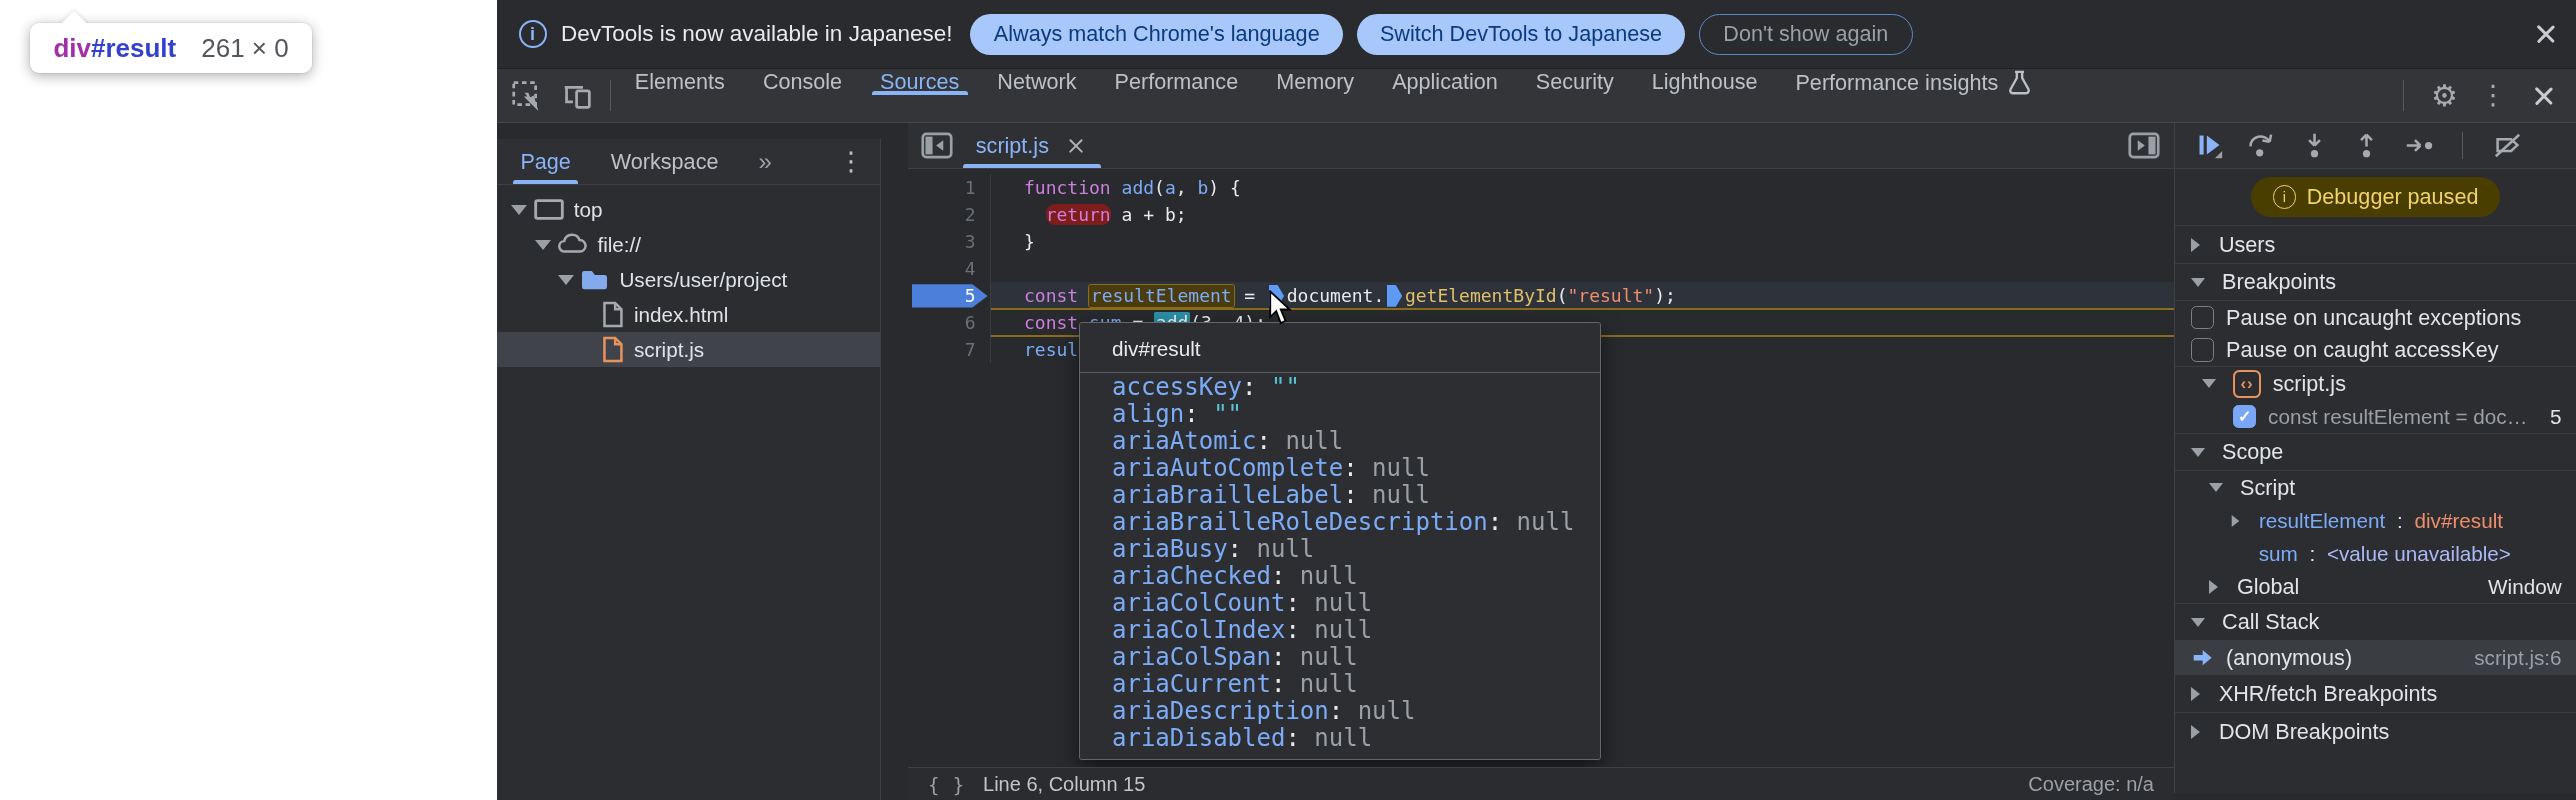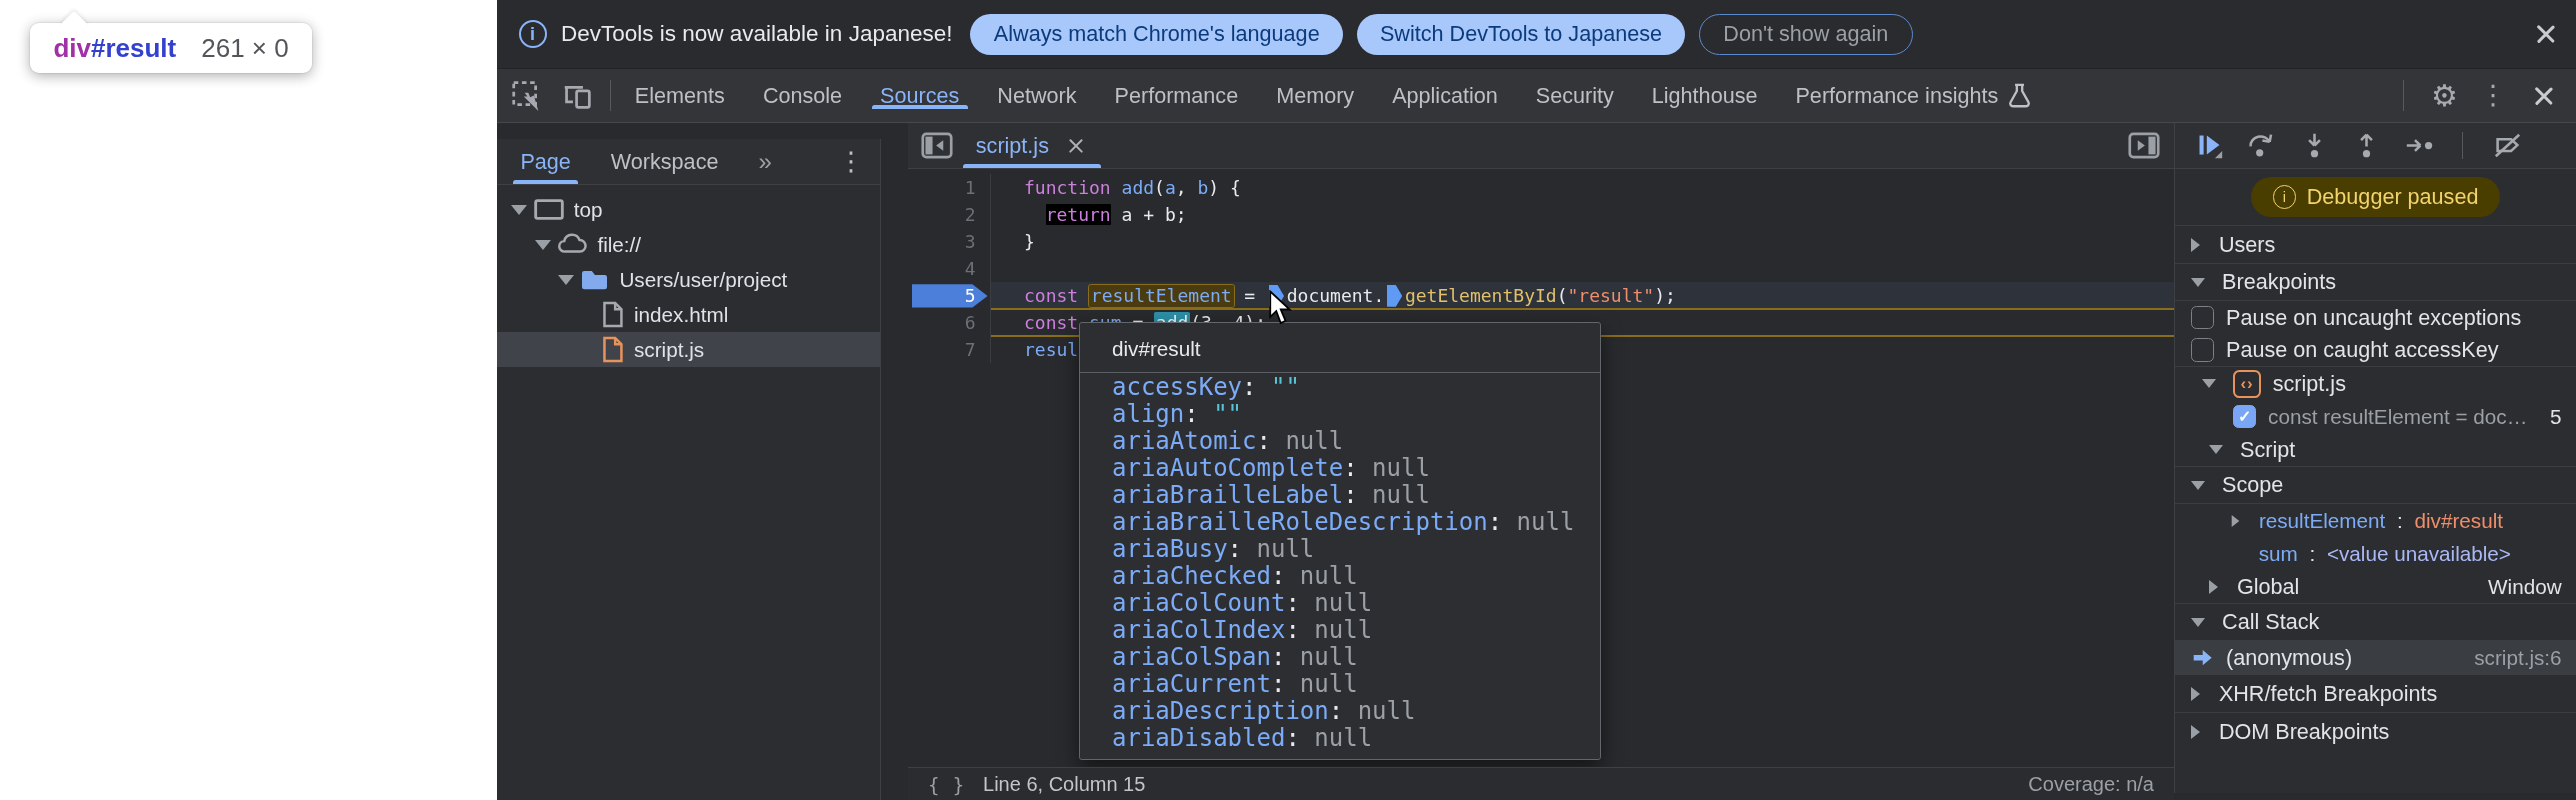--- a/index.html
+++ b/index.html
@@ -40,21 +40,21 @@
   .xicon::before,.xicon::after{content:"";position:absolute;left:50%;top:50%;width:23.4px;height:2.7px;
       background:#c8cbd0;border-radius:1.8px}
   .xicon::before{transform:translate(-50%,-50%) rotate(45deg)}
   .xicon::after{transform:translate(-50%,-50%) rotate(-45deg)}
   .notif-close{position:absolute;right:14.4px;top:50%;transform:translateY(-50%)}
 
   .main-toolbar{position:absolute;top:69px;left:0;right:0;height:54px;background:var(--toolbar);
       border-bottom:0.9px solid #46484d;display:flex;align-items:stretch}
   .mtb-icons{display:flex;align-items:center;gap:20px;padding:0 10.8px 0 14.4px}
   .vdiv{width:0.9px;height:31px;background:#56595e;margin:auto 5.4px}
-  .tabs-row{display:flex;align-items:center}
+  .tabs-row{display:flex;align-items:flex-start}
   .tab{display:flex;align-items:center;gap:9px;padding:0 19px;font-size:21.6px;color:var(--mid);
       position:relative;white-space:nowrap;cursor:default}
   .tab.sel{color:var(--accent)}
   .tab.sel::after{content:"";position:absolute;left:10.8px;right:10.8px;bottom:0;height:3.6px;background:var(--accent);
       border-radius:2.7px 2.7px 0 0}
   .mtb-right{margin-left:auto;display:flex;align-items:center;gap:21.6px;padding-right:16px}
   .gear{font-size:30px;color:#a6aab0;line-height:1}
   .dots{font-size:27px;color:#a6aab0;line-height:1}
 
   .panel-body{position:absolute;top:123px;left:0;right:0;bottom:0}
@@ -100,21 +100,21 @@
       padding-right:14.4px;color:#6b7076;border-right:0.9px solid #3a3c40;position:relative}
   .gutnum{position:relative;z-index:1}
   .execflag{position:absolute;left:3.6px;top:1.8px;bottom:1.8px;width:76px;background:#4c7fd9;
       clip-path:polygon(0 0,80% 0,100% 50%,80% 100%,0 100%)}
   .gut.exec{color:#fff}
   .lctn{flex:1;display:flex;align-items:center;padding-left:33px;white-space:pre}
   .cline.tint .lctn{background:rgba(124,172,248,.07)}
   .cline.uline::after{content:"";position:absolute;left:83px;right:0;bottom:-0.9px;height:1.8px;
       background:#8a6d1a;z-index:2}
   .tk.kw{color:#cd7fde}.tk.var{color:#7cacf8}.tk.prop{color:#e2c06a}.tk.str{color:#ee8e6a}.tk.pl{color:#e8eaed}
-  .tk.hl{background:#000000;border-radius:1px}
+  .tk.hl{background:#7f1d1d;border-radius:9px}
   .tk.box{background:#4a3b10;outline:1.8px solid #8a6d1a;border-radius:1.8px;padding:0.9px 1.8px}
   .tk.sel{background:#2d90a8;color:#eef8fa;border-radius:1.8px;padding:0.9px 1.8px}
   .mk{display:inline-block;width:15.3px;height:21.6px;background:#5f9bf5;margin:0 2.7px;vertical-align:middle;
       clip-path:polygon(0 0,58% 0,100% 50%,58% 100%,0 100%)}
 
   .status{position:absolute;left:0;right:0;bottom:0;height:34px;background:#2b2c2f;border-top:0.9px solid var(--border);
       display:flex;align-items:center;font-size:20px;color:#c2c6cb;padding:0 20px;gap:18px;z-index:8}
   .pp-icon{font-family:"DejaVu Sans Mono",monospace;color:#9aa0a6;font-size:19px;letter-spacing:0.9px}
   .coverage{margin-left:auto;color:#9aa0a6}
 
@@ -484,27 +484,27 @@
           <div class="srow entry" style="padding-left: 27px;">
             <span class="car-d"></span>
             <span class="jsbadge"></span>
             <span>script.js</span>
           </div>
           <div class="srow entry ind-bp">
             <span class="cb on"></span>
             <span class="bp-label">const resultElement = doc…</span>
             <span class="right-val">5</span>
           </div>
+          <div class="srow bt bb">
+            <span class="car-d"></span>
+            <span>Scope</span>
+          </div>
           <div class="srow entry ind1">
             <span class="car-d"></span>
             <span>Script</span>
-          </div>
-          <div class="srow bt bb">
-            <span class="car-d"></span>
-            <span>Scope</span>
           </div>
           <div class="srow entry ind2">
             <span class="car-r" style="transform: scale(0.85);"></span>
             <span class="svar-name">resultElement</span>
             <span class="svar-sep">: </span>
             <span class="sval-node">div#result</span>
           </div>
           <div class="srow entry ind2">
             <span style="width: 16px;"></span>
             <span class="svar-name">sum</span>

